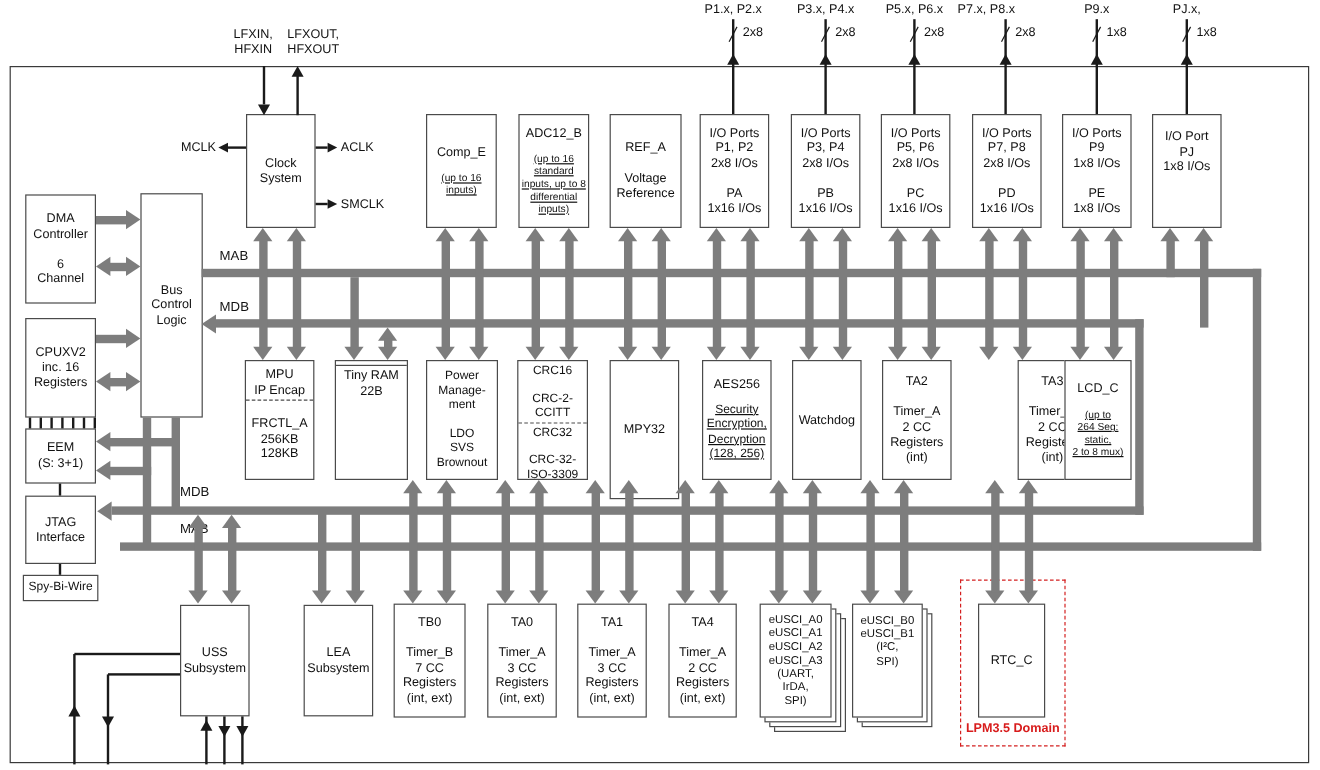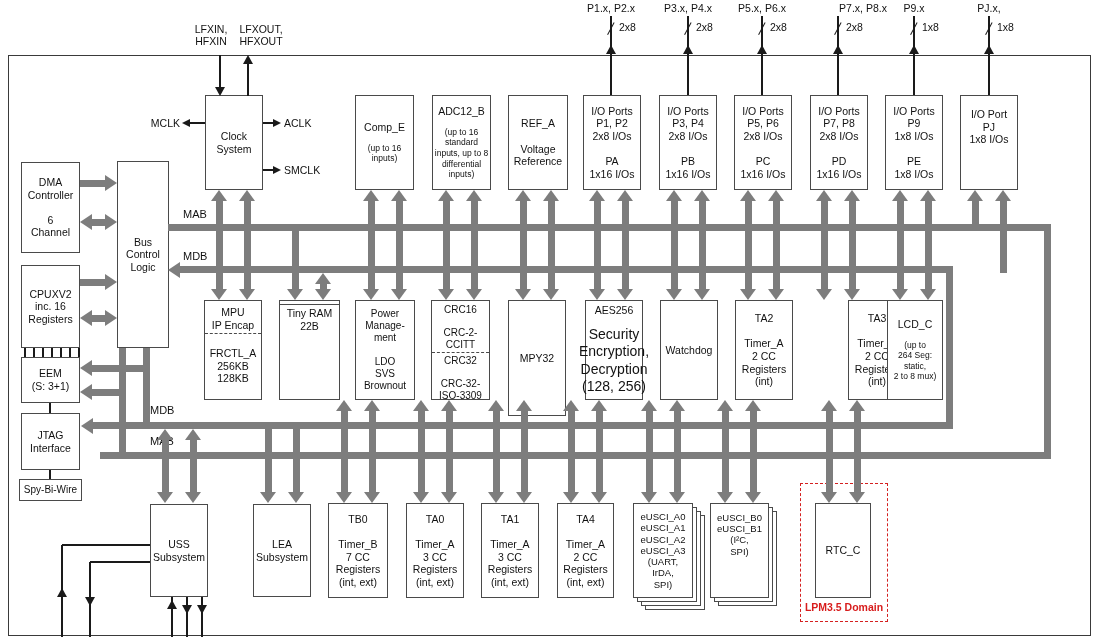--- a/index.html
+++ b/index.html
@@ -3,21 +3,21 @@
 <meta charset="utf-8">
 <style>
   html,body{margin:0;padding:0;background:#fff;}
   #diagram{position:relative;width:1100px;height:642px;background:#fff;overflow:hidden;
            font-family:"Liberation Sans",sans-serif;color:#111;}
   #diagram *{box-sizing:border-box;}
   .outer{position:absolute;border:1.5px solid #3a3a3a;background:transparent;}
   .blk{position:absolute;border:1.5px solid #4a4a4a;background:#fff;display:flex;flex-direction:column;
        align-items:center;justify-content:center;text-align:center;white-space:pre-line;
        font-size:10.5px;line-height:1.2;color:#111;}
-  .sub{font-size:8.5px;line-height:1.25;margin-top:9px;}
+  .sub{font-size:8.5px;line-height:1.25;margin-top:9px;text-decoration:underline;}
   .split{justify-content:flex-start;padding:3px 0;}
   .sect{width:100%;display:flex;flex-direction:column;align-items:center;justify-content:center;}
   .div-dash{width:100%;border-top:1.4px dashed #4a4a4a;margin:2px 0;}
   .div-solid{width:100%;border-top:1.5px solid #4a4a4a;margin:0;}
   .lbl{position:absolute;white-space:pre-line;font-size:10.5px;color:#111;line-height:1.15;}
   .buslbl{position:absolute;font-size:11px;color:#111;}
   .stackbg{position:absolute;border:1.4px solid #4a4a4a;background:#fff;}
   .redbox{position:absolute;border:1.6px dashed #d42020;background:transparent;}
   .redlbl{position:absolute;color:#d81c1c;font-weight:bold;font-size:10.5px;text-align:center;}
   .gr{position:absolute;background:#7d7d7d;}
@@ -36,21 +36,21 @@
 </head>
 <body>
 
 <div id="diagram">
 
   <div class="outer" style="left:8px;top:55px;width:1083px;height:581px"></div>
 
   <div class="lbl" style="left:566px;top:2px;width:90px;text-align:center">P1.x, P2.x</div>
   <div class="lbl" style="left:643px;top:2px;width:90px;text-align:center">P3.x, P4.x</div>
   <div class="lbl" style="left:717px;top:2px;width:90px;text-align:center">P5.x, P6.x</div>
-  <div class="lbl" style="left:818px;top:2px;width:90px;text-align:center">P7.x, P8.x</div>
+  <div class="lbl" style="left:798px;top:2px;width:90px;text-align:left">P7.x, P8.x</div>
   <div class="lbl" style="left:869px;top:2px;width:90px;text-align:center">P9.x</div>
   <div class="lbl" style="left:944px;top:2px;width:90px;text-align:center">PJ.x,</div>
   <div class="lbl" style="left:619px;top:21px">2x8</div>
   <div class="lbl" style="left:696px;top:21px">2x8</div>
   <div class="lbl" style="left:770px;top:21px">2x8</div>
   <div class="lbl" style="left:846px;top:21px">2x8</div>
   <div class="lbl" style="left:922px;top:21px">1x8</div>
   <div class="lbl" style="left:997px;top:21px">1x8</div>
 
   <div class="lbl" style="left:172px;top:23px;width:78px;text-align:center">LFXIN,
@@ -165,21 +165,21 @@
 CCITT</div>
     <div class="div-dash"></div>
     <div class="sect" style="flex:1">CRC32
 
 CRC-32-
 ISO-3309</div>
   </div>
   <div class="blk" style="left:508px;top:300px;width:58px;height:116px">MPY32</div>
   <div class="blk" style="left:585px;top:300px;width:58px;height:100px">
     <div class="sect">AES256</div>
-    <div class="sub" style="font-size:14px">Security
+    <div class="sub" style="font-size:10px">Security
 Encryption,
 Decryption
 (128, 256)</div>
   </div>
   <div class="blk" style="left:660px;top:300px;width:58px;height:100px">Watchdog</div>
   <div class="blk" style="left:735px;top:300px;width:58px;height:100px">TA2
 
 Timer_A
 2 CC
 Registers

